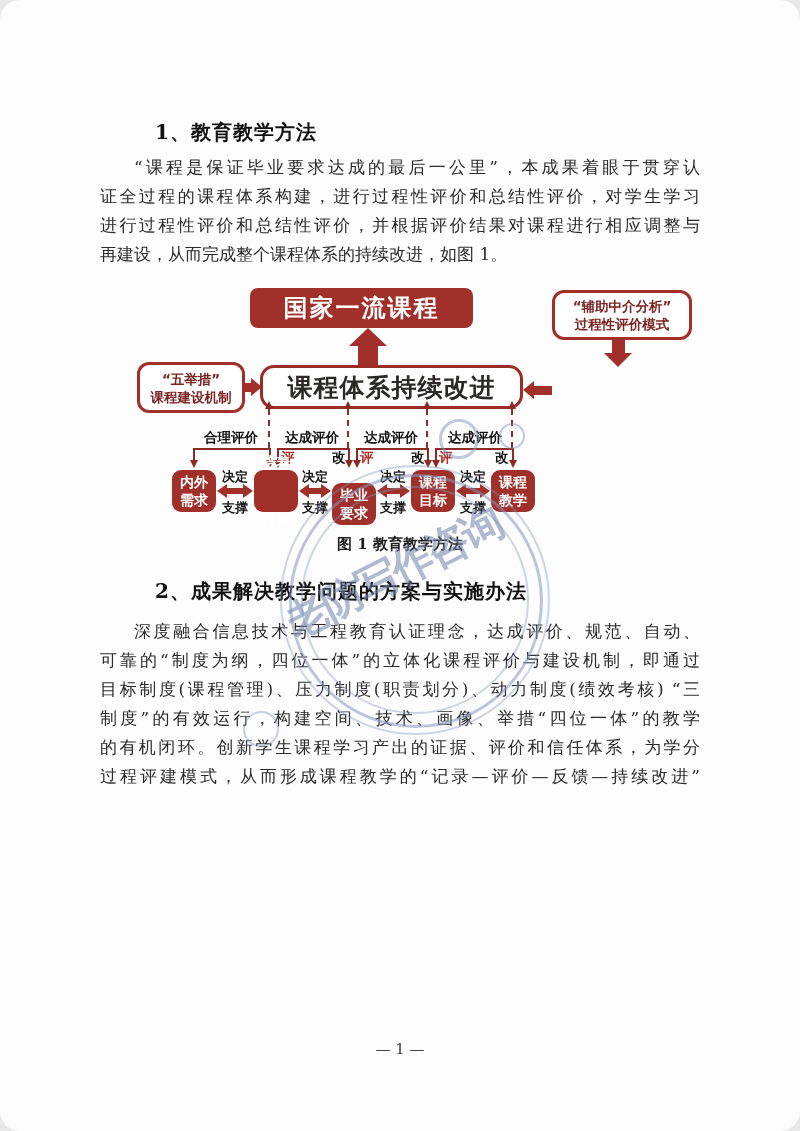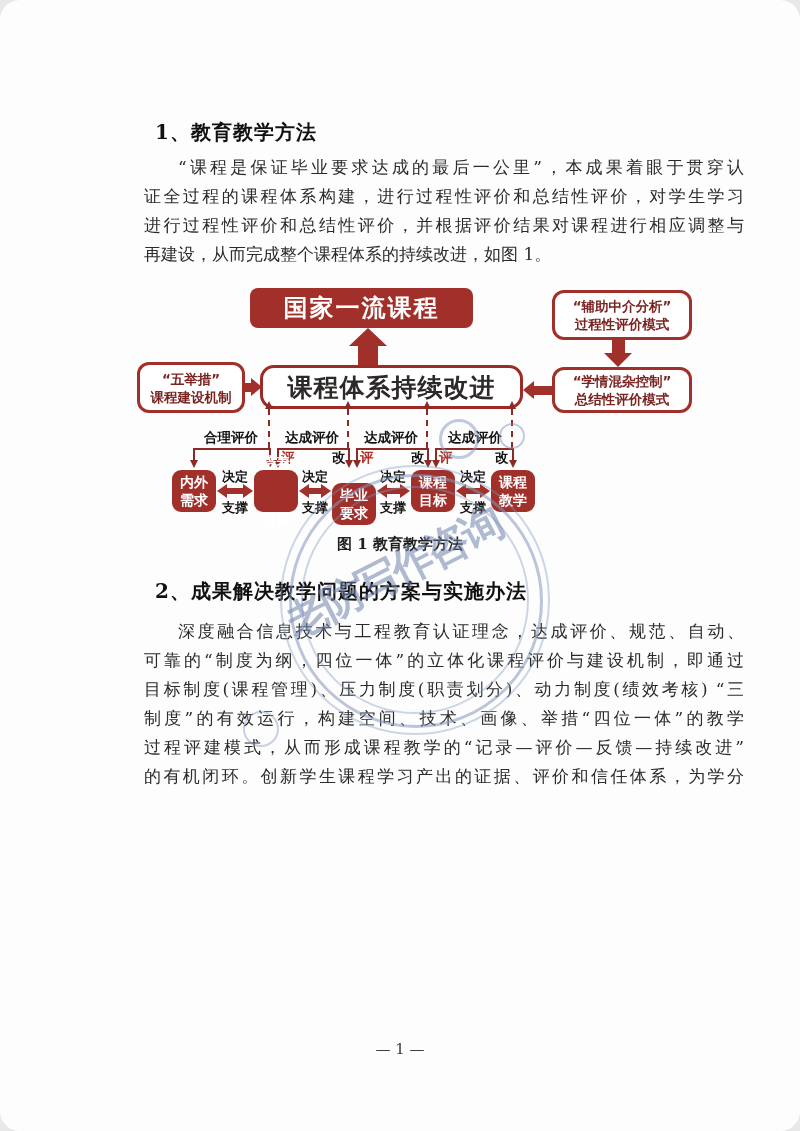--- a/index.html
+++ b/index.html
@@ -2,21 +2,21 @@
 <html><head>
 <meta charset="utf-8">
 <style>
   html,body{margin:0;padding:0;background:#e8e8e8;}
   .page{position:relative;width:800px;height:1131px;background:#fdfdfd;margin:0 auto;
         overflow:hidden;font-family:"DejaVu Serif","Liberation Serif",serif;color:#2b2b2b;border-radius:20px;}
 
   
   .h-sec{position:absolute;left:100px;width:600px;font-size:20px;font-weight:bold;color:#111;
          padding-left:55px;box-sizing:border-box;letter-spacing:1px;}
-  .para{position:absolute;left:100px;width:600px;font-size:17px;line-height:29px;margin-left:44px;}
+  .para{position:absolute;left:100px;width:600px;font-size:17px;line-height:29px;}
   .pline{text-align:justify;text-align-last:justify;word-break:break-all;}
   .pline.first{text-indent:2em;}
   .pline.end{text-align-last:left;}
   .caption{position:absolute;left:0;width:800px;text-align:center;font-size:15px;font-weight:600;color:#1f1f1f;}
   .pagenum{position:absolute;left:0;width:800px;text-align:center;font-size:15px;color:#3a3a3a;}
 
   
   .fig{position:absolute;left:135px;top:285px;width:565px;height:250px;
        font-family:"DejaVu Sans","Liberation Sans",sans-serif;}
   .fig *{box-sizing:border-box;}
@@ -109,24 +109,20 @@
     </div>
 
     <div class="outbox" style="left:417px;top:5px;width:140px;height:50px;">
       <span>“辅助中介分析”</span>
       <span>过程性评价模式</span>
     </div>
     <div class="down-arrow" style="left:469px;top:55px;">
       <div class="shaft"></div>
         <div class="head"></div>
     </div>
-    <div class="outbox" style="left:417px;top:82px;width:140px;height:46px;">
-      <span>“学情混杂控制”</span>
-      <span>总结性评价模式</span>
-    </div>
     <div class="l-arrow" style="left:388px;top:96px;">
       <div class="head"></div>
         <div class="shaft"></div>
     </div>
 
     <div class="hline" style="left:58px;width:78px;"></div>
     <div class="hline" style="left:142px;width:73px;"></div>
     <div class="hline" style="left:221px;width:73px;"></div>
     <div class="hline" style="left:300px;width:79px;"></div>
 
@@ -201,22 +197,22 @@
   </div>
 
   <div class="caption" style="top:535px;">图 1  教育教学方法</div>
 
   <div class="h-sec" style="top:578px;">2、成果解决教学问题的方案与实施办法</div>
   <div class="para" style="top:617px;">
     <div class="pline first">深度融合信息技术与工程教育认证理念，达成评价、规范、自动、</div>
     <div class="pline">可靠的“制度为纲，四位一体”的立体化课程评价与建设机制，即通过</div>
     <div class="pline">目标制度(课程管理)、压力制度(职责划分)、动力制度(绩效考核) “三</div>
     <div class="pline">制度”的有效运行，构建空间、技术、画像、举措“四位一体”的教学</div>
+    <div class="pline">的有机闭环。创新学生课程学习产出的证据、评价和信任体系，为学分</div>
     <div class="pline">过程评建模式，从而形成课程教学的“记录—评价—反馈—持续改进”</div>
-    <div class="pline">的有机闭环。创新学生课程学习产出的证据、评价和信任体系，为学分</div>
   </div>
 
   <div class="pagenum" style="top:1040px;">— 1 —</div>
 
   <div class="wm">
     <div class="ring" style="left:280px;top:465px;width:266px;height:266px;border:2px solid rgba(131,152,192,0.40);"></div>
     <div class="ring" style="left:289px;top:474px;width:248px;height:248px;border:3px solid rgba(131,152,192,0.55);"></div>
     <div class="ring" style="left:301px;top:486px;width:224px;height:224px;border:2px solid rgba(131,152,192,0.40);"></div>
     <div class="ring" style="left:439px;top:419px;width:34px;height:34px;border:3px solid rgba(131,152,192,0.50);"></div>
     <div class="ring" style="left:499px;top:423px;width:22px;height:22px;border:2px solid rgba(131,152,192,0.50);"></div>

